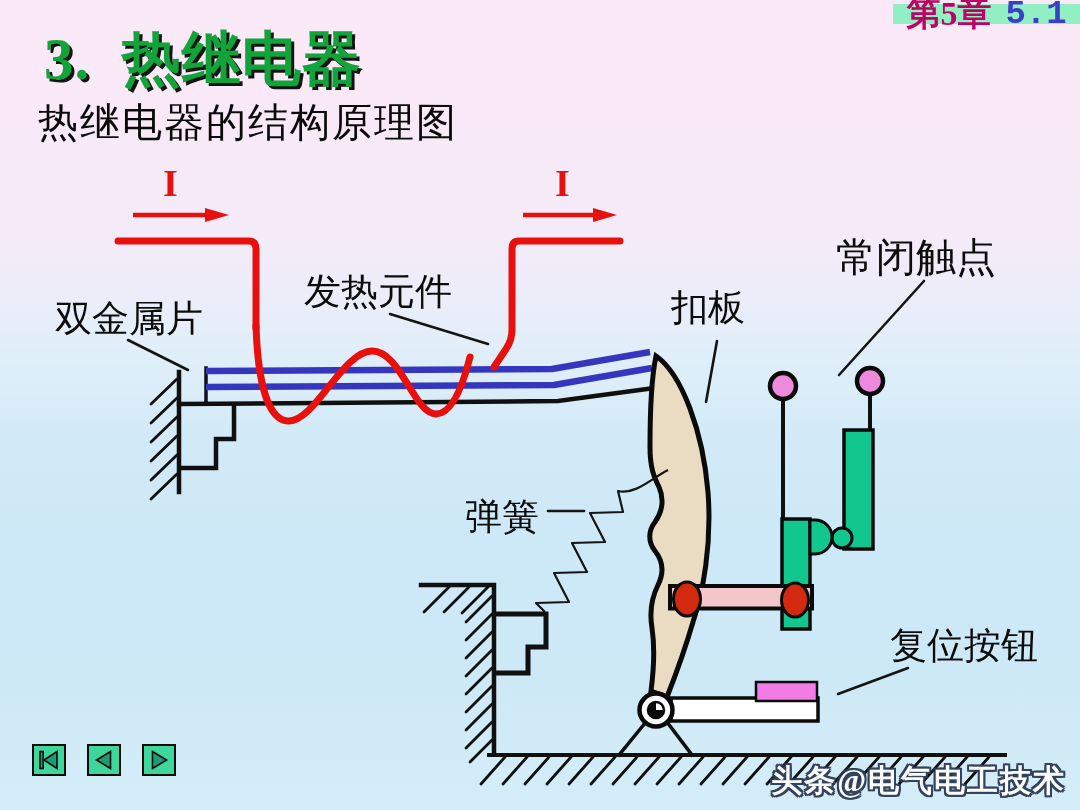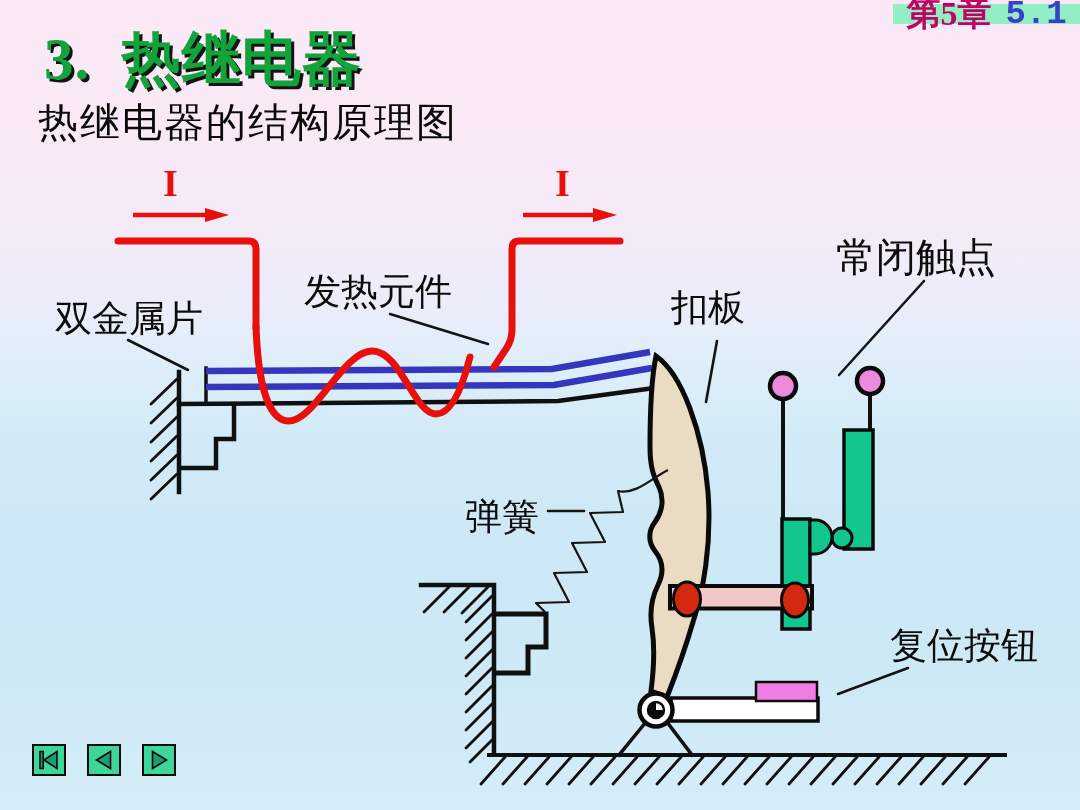--- a/index.html
+++ b/index.html
@@ -194,13 +194,14 @@
         <polygon points="19.5,2.5 19.5,19.5 5.5,11" fill="#1B9C74" stroke="#0b0b0b" stroke-width="1.6"></polygon>
       </svg>
     </button>
     <button class="navbtn" style="left:142px">
       <svg width="26" height="22" viewBox="0 0 26 22">
         <polygon points="6.5,2.5 6.5,19.5 20.5,11" fill="#1B9C74" stroke="#0b0b0b" stroke-width="1.6"></polygon>
       </svg>
     </button>
   </div>
 
+  <div class="watermark">头条@电气电工技术</div>
 </div>
 
 </body></html>

